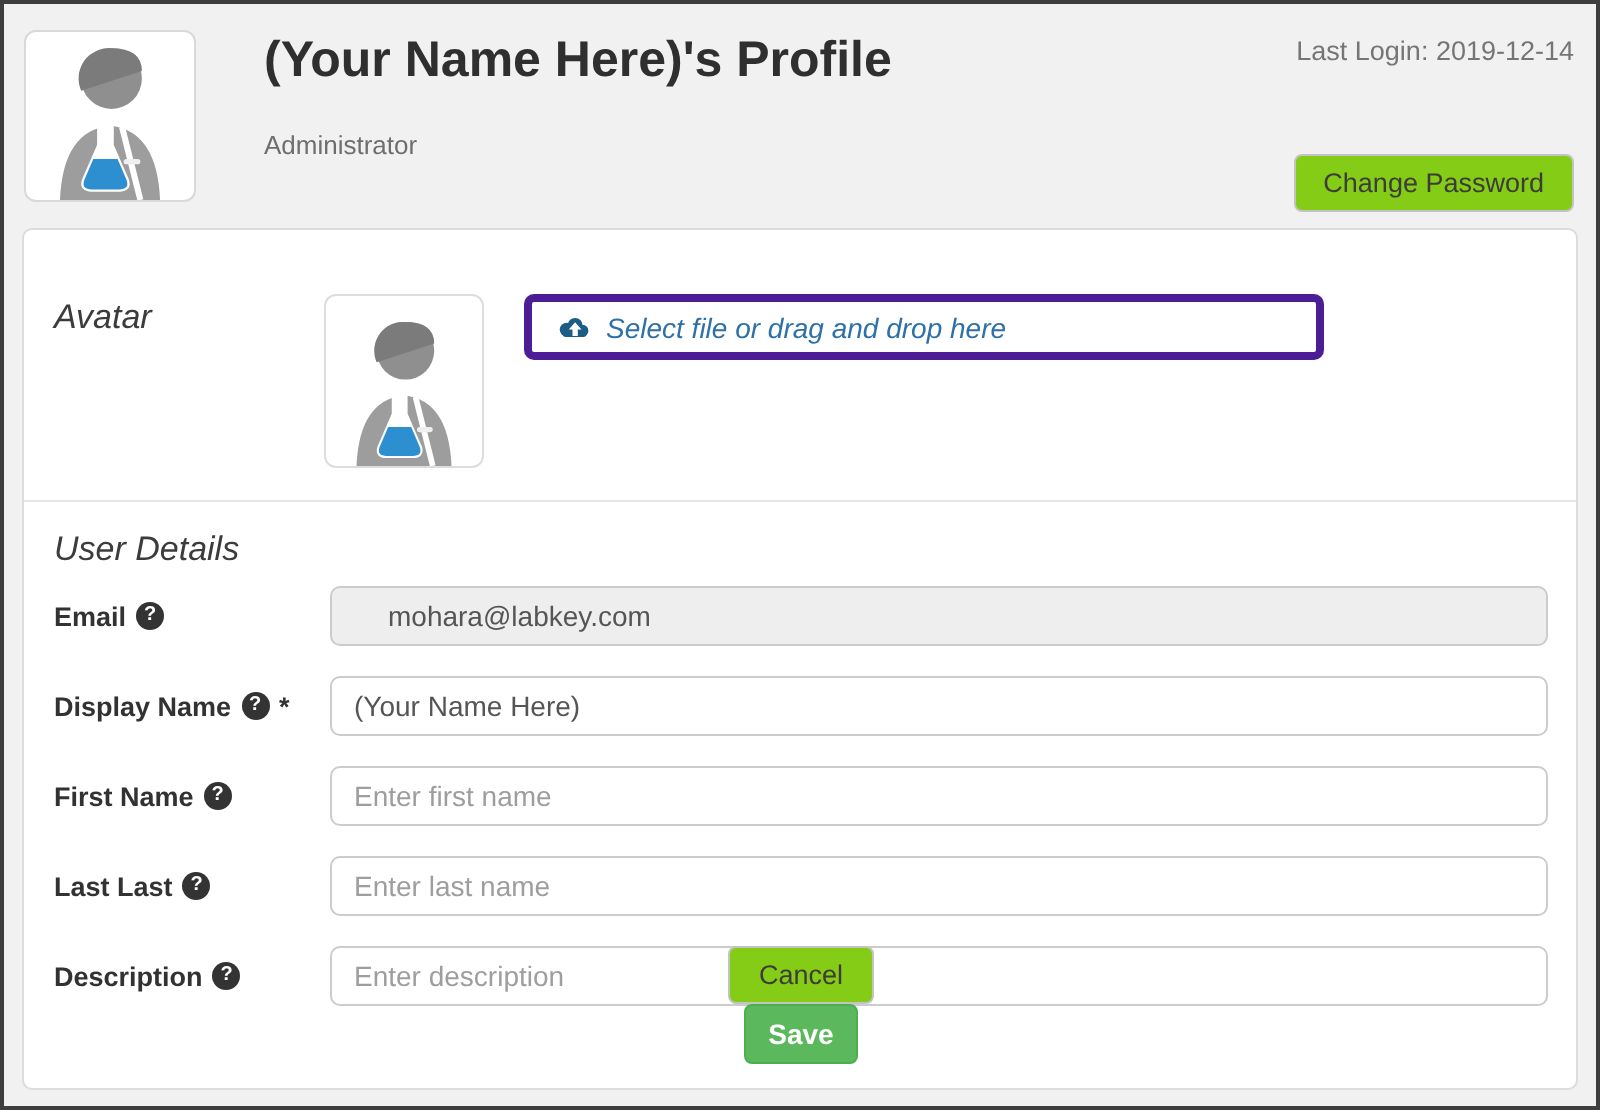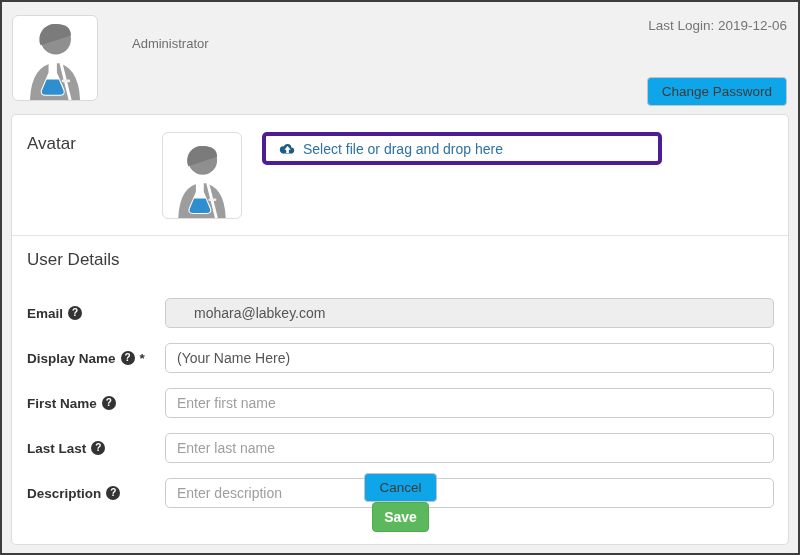--- a/index.html
+++ b/index.html
@@ -19,54 +19,54 @@
     width: 86px; height: 86px; background: #fff;
     border: 1px solid #d9d9d9; border-radius: 6px;
     overflow: hidden; display: flex; align-items: flex-end; justify-content: center;
   }
   .header-text { position: absolute; left: 130px; top: 14px; }
   .page-title { margin: 0; font-size: 25px; font-weight: bold; color: #2f2f2f; }
   .subtitle { font-size: 13px; color: #6e6e6e; margin-top: 20px; }
   .header-right { position: absolute; right: 11px; top: 16px; text-align: right; }
   .last-login { font-size: 13.5px; color: #757575; }
   .btn {
-    background: #0ea5e9; border: 1px solid #c3c3c3; border-radius: 4px;
+    background: #84cc16; border: 1px solid #c3c3c3; border-radius: 4px;
     padding: 6px 14px; font-size: 13.5px; color: #3c3c3c;
     font-family: "Liberation Sans", sans-serif; cursor: pointer;
   }
   .btn-change { position: absolute; right: 11px; top: 75px; }
 
   
   .panel {
     margin: 13px 9px 0 9px; height: 431px;
     background: #fff; border: 1px solid #dcdcdc; border-radius: 5px;
     position: relative;
   }
 
-  .avatar-section { display: flex; padding: 17px 14px 0 15px; }
+  .avatar-section { display: flex; padding: 32px 14px 0 15px; font-style: italic; }
   .section-label { font-size: 17px; color: #3c3c3c; width: 135px; flex-shrink: 0; padding-top: 2px; }
   .avatar-thumb {
     width: 80px; height: 87px; background: #fff;
     border: 1px solid #ddd; border-radius: 6px;
     overflow: hidden; display: flex; align-items: flex-end; justify-content: center;
     margin-right: 20px; flex-shrink: 0;
   }
   .dropzone {
     height: 33px; width: 400px;
     border: 4px solid #4c1d95; border-radius: 5px;
     display: flex; align-items: center; gap: 8px;
     padding: 0 12px; cursor: pointer;
   }
   .dropzone-text { color: #2d71a8; font-size: 14px; }
   .cloud-icon { width: 17px; height: 14px; display: inline-block; }
 
   .divider { border: none; border-top: 1px solid #e6e6e6; margin: 16px 0 0 0; }
 
   .user-details { padding: 14px 14px 0 15px; }
-  .section-heading { font-size: 17px; color: #3c3c3c; height: 20px; margin-bottom: 28px; }
+  .section-heading { font-size: 17px; color: #3c3c3c; height: 20px; margin-bottom: 8px; font-style: italic; }
 
   .form-row { display: flex; margin-bottom: 15px; }
   .field-label {
     width: 138px; flex-shrink: 0;
     font-size: 13.5px; font-weight: bold; color: #323232;
     display: flex; align-items: center; gap: 5px;
   }
   .help-icon {
     width: 14px; height: 14px; border-radius: 50%;
     background: #333; color: #fff;
@@ -112,24 +112,25 @@
   </defs>
 </svg>
 
 <div class="header">
   <div class="header-avatar-card">
     <svg viewBox="0 0 100 112" width="76" height="85" preserveAspectRatio="xMidYMax meet">
       <use href="#person-avatar"></use>
     </svg>
   </div>
   <div class="header-text">
+    <h1 class="page-title">(Your Name Here)'s Profile</h1>
     <div class="subtitle">Administrator</div>
   </div>
   <div class="header-right">
-    <div class="last-login">Last Login: 2019-12-06</div>
+    <div class="last-login">Last Login: 2019-12-14</div>
   </div>
   <button class="btn btn-change">Change Password</button>
 </div>
 
 <div class="panel">
 
   <div class="avatar-section">
     <div class="section-label">Avatar</div>
     <div class="avatar-thumb">
       <svg viewBox="0 0 100 112" width="72" height="81" preserveAspectRatio="xMidYMax meet">

